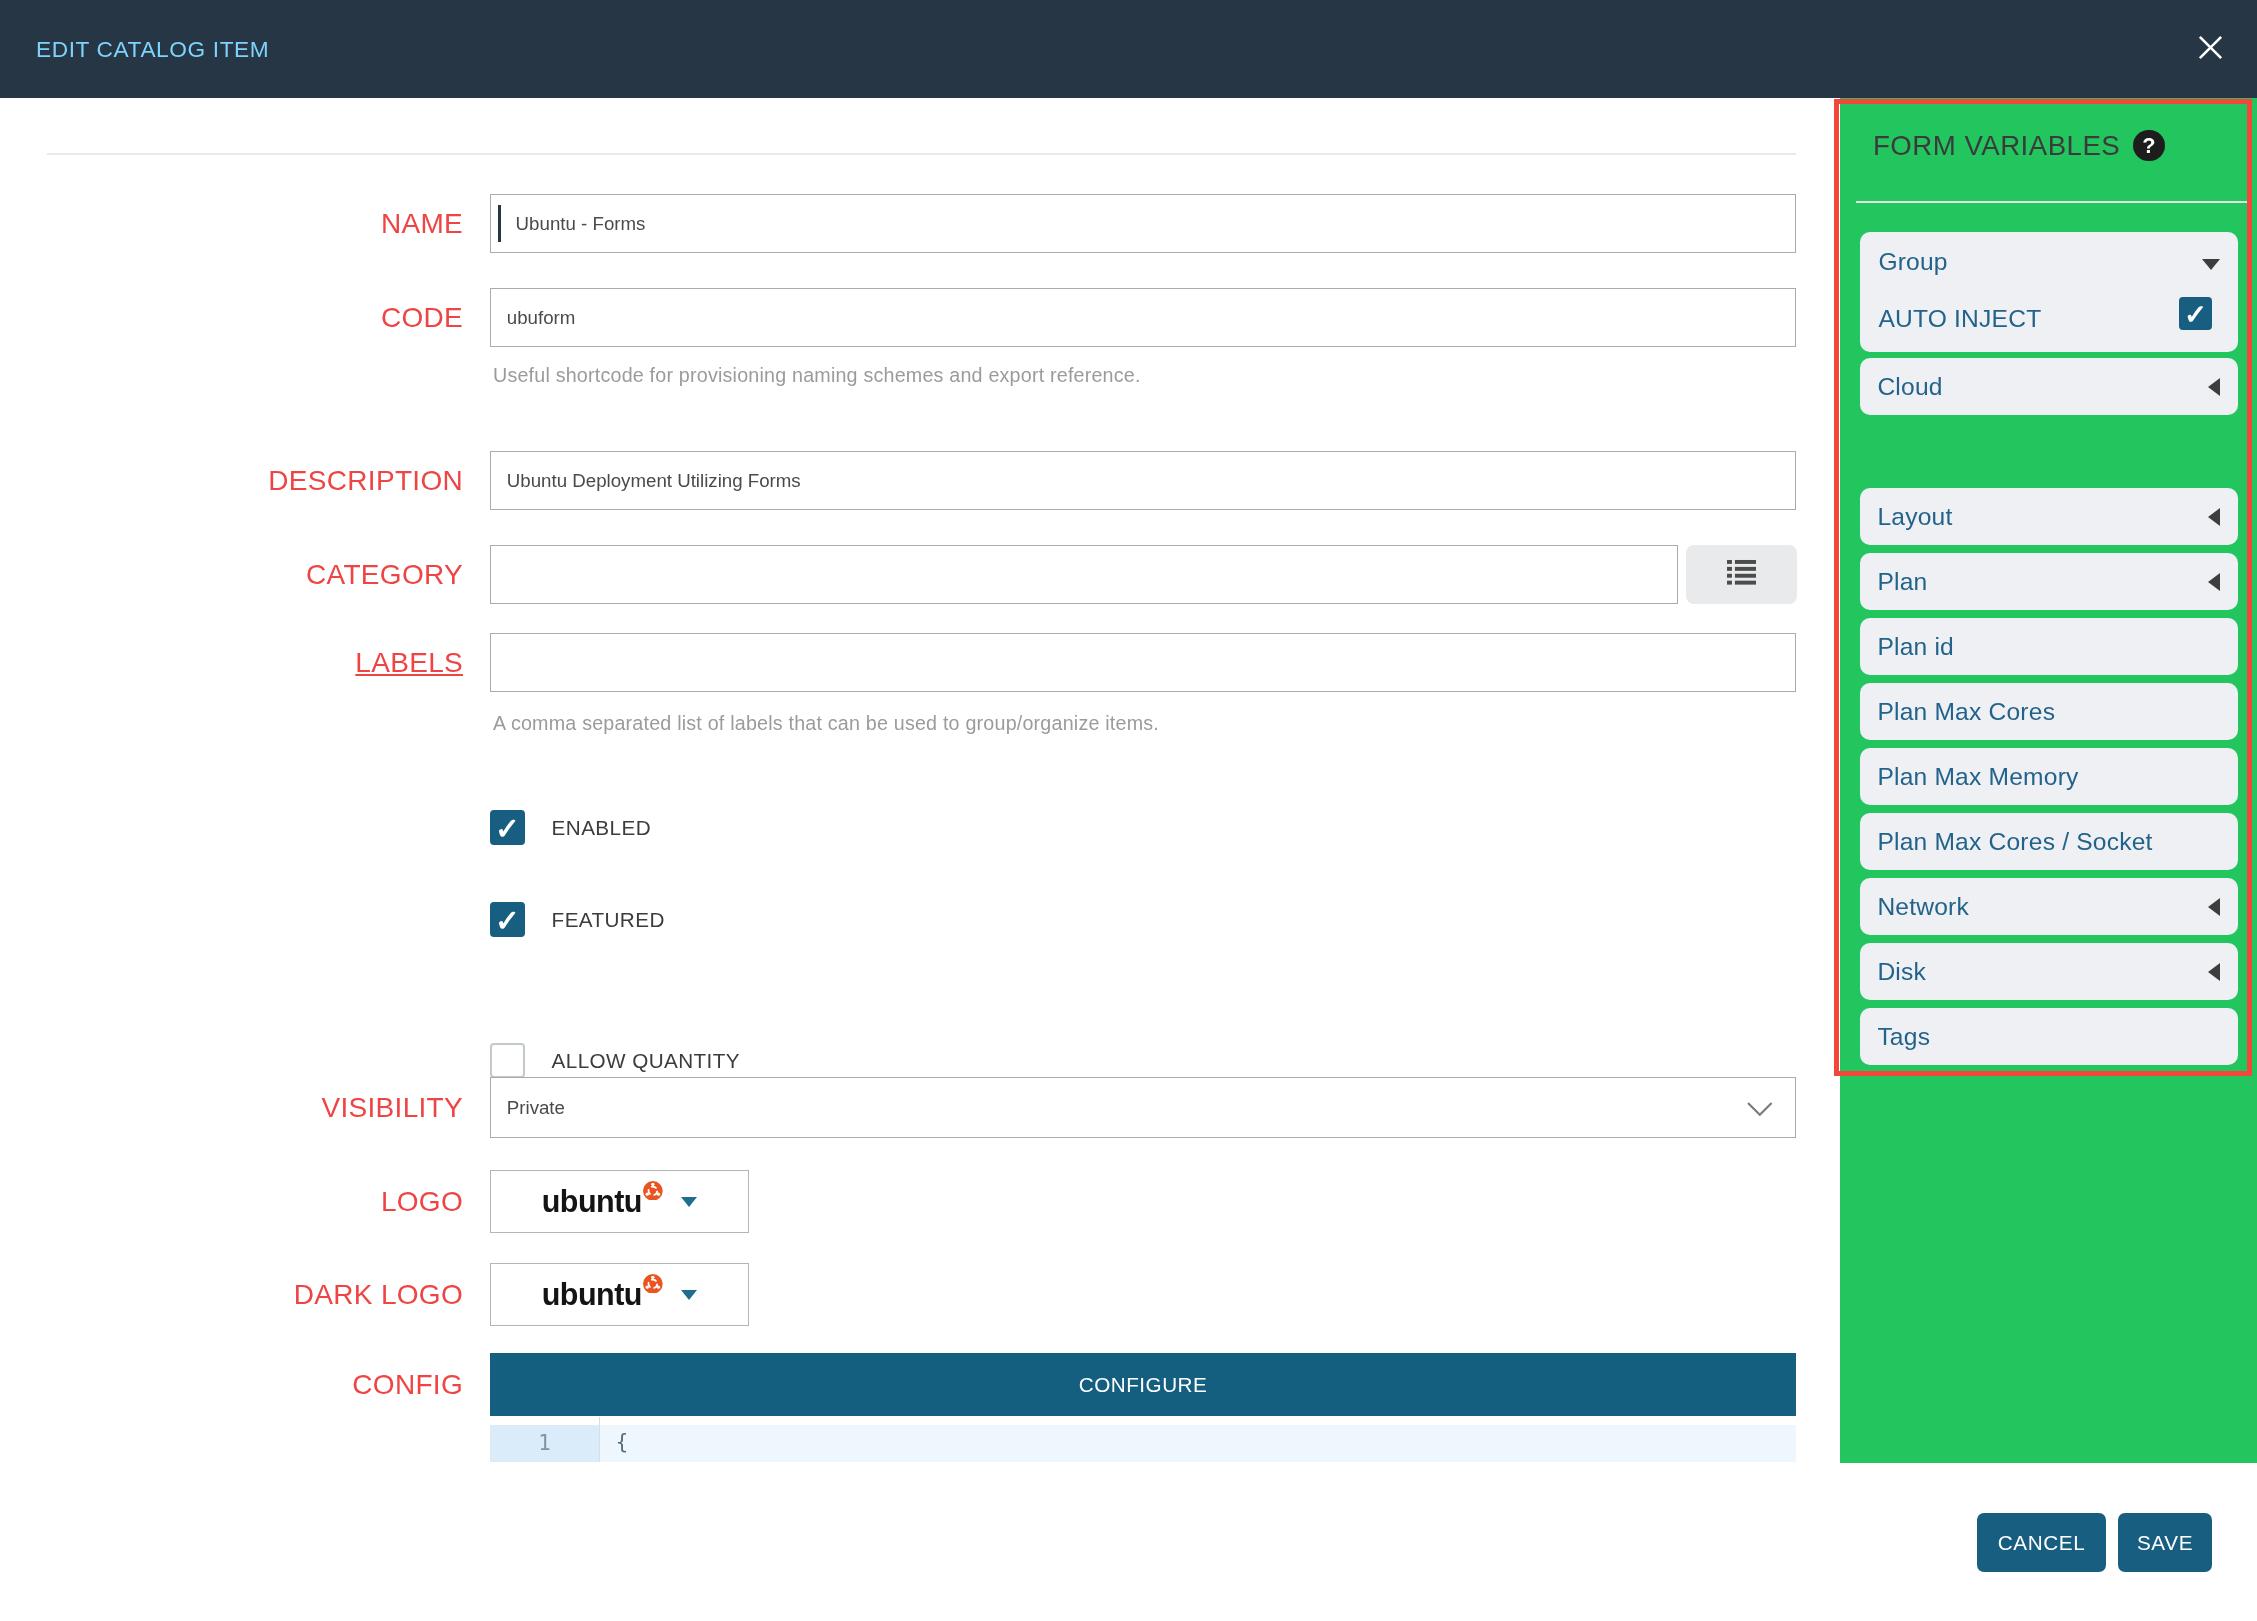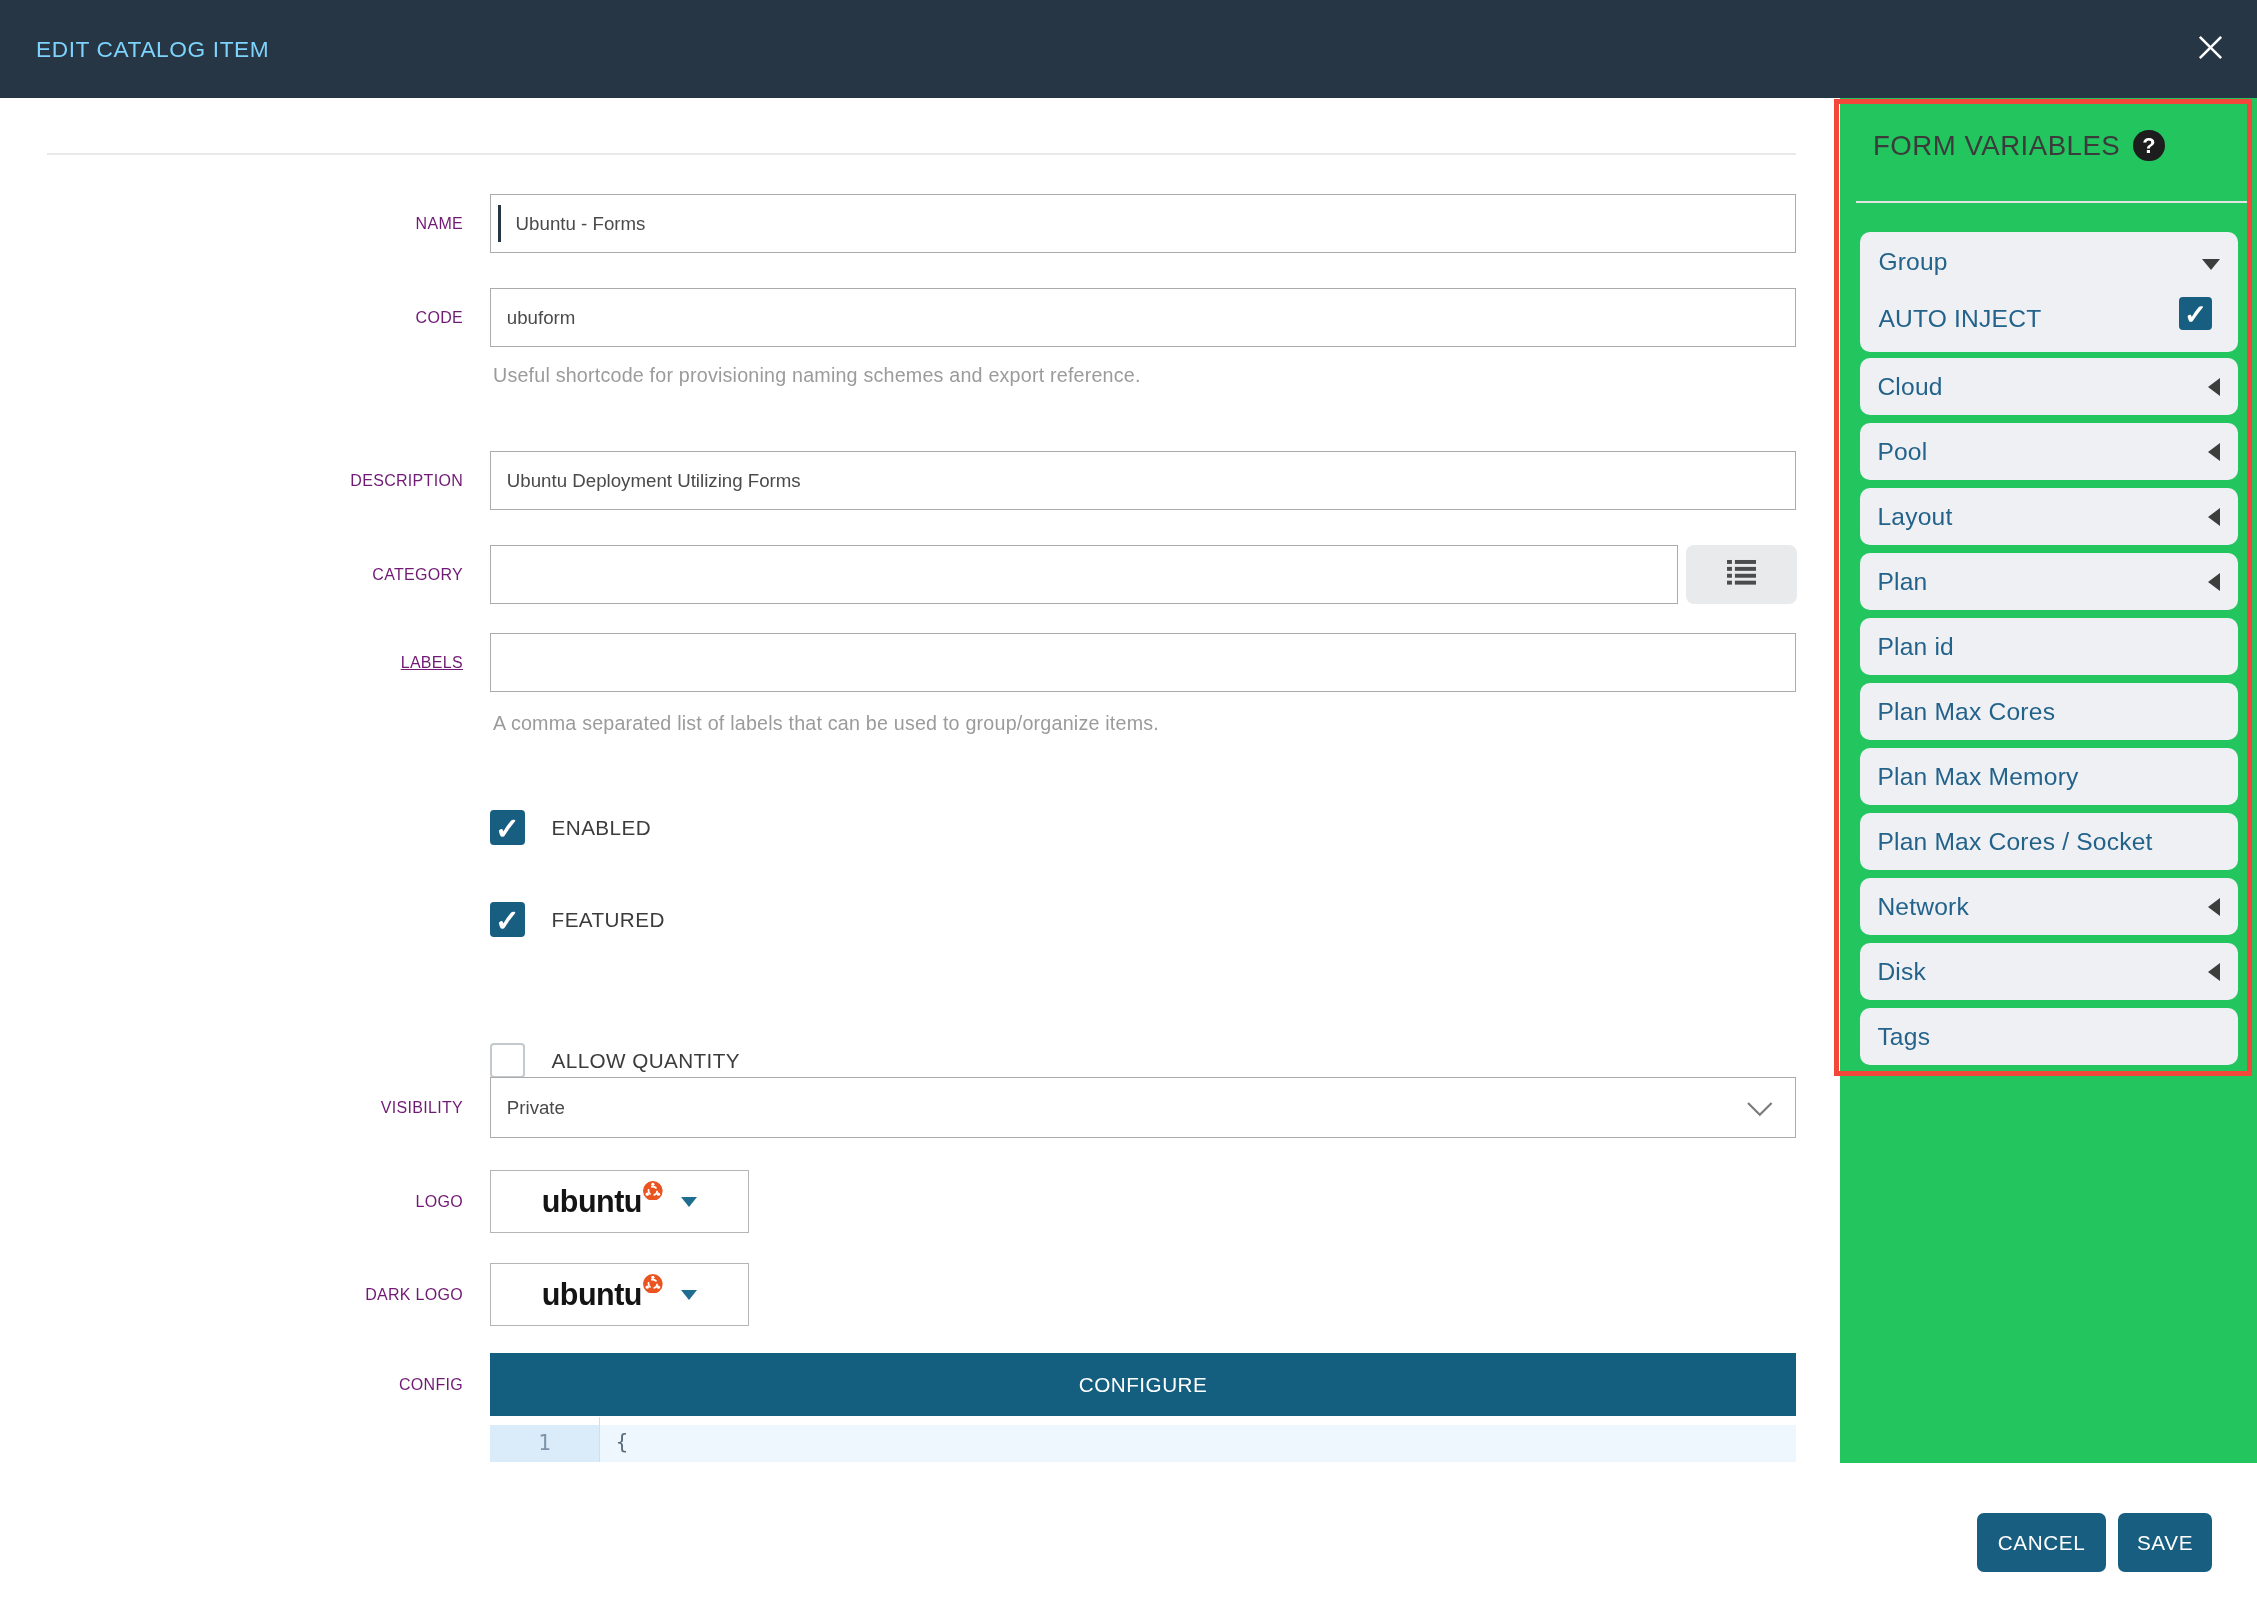--- a/index.html
+++ b/index.html
@@ -27,21 +27,21 @@
     display: flex; align-items: center; justify-content: center;
   }
   .header-divider {
     position: absolute; left: 47px; top: 153px; width: 1749px; height: 2px;
     background: #e9e9e9;
   }
 
   
   .flabel {
     position: absolute; left: 0; width: 463px; text-align: right;
-    font-size: 16px; color: #701a75; letter-spacing: 0.3px;
+    font-size: 28px; color: #ef4444; letter-spacing: 0.3px;
   }
   .finput {
     position: absolute; left: 490px; width: 1306px; height: 59px;
     border: 1px solid #ababab; background: #fff; font-size: 18.7px; color: #4a4a4a;
     padding: 0 15.8px; font-family: "Liberation Sans", sans-serif; outline: none;
   }
   .help-text {
     position: absolute; left: 493px; font-size: 19.7px; color: #9b9b9b;
     letter-spacing: 0.2px;
   }
@@ -287,24 +287,20 @@
     <div class="group-label-row var-label">Group</div>
     <div class="tri-down"></div>
     <div class="auto-inject-row var-label">AUTO INJECT</div>
     <span class="checkbox checked group-checkbox"></span>
   </div>
 
   <div class="var-card var-item" style="top:260px;">
     <span class="var-label">Cloud</span>
     <span class="tri-left"></span>
   </div>
-  <div class="var-card var-item" style="top:325px;">
-    <span class="var-label">Pool</span>
-    <span class="tri-left"></span>
-  </div>
   <div class="var-card var-item" style="top:390px;">
     <span class="var-label">Layout</span>
     <span class="tri-left"></span>
   </div>
   <div class="var-card var-item" style="top:455px;">
     <span class="var-label">Plan</span>
     <span class="tri-left"></span>
   </div>
   <div class="var-card var-item" style="top:520px;">
     <span class="var-label">Plan id</span>

